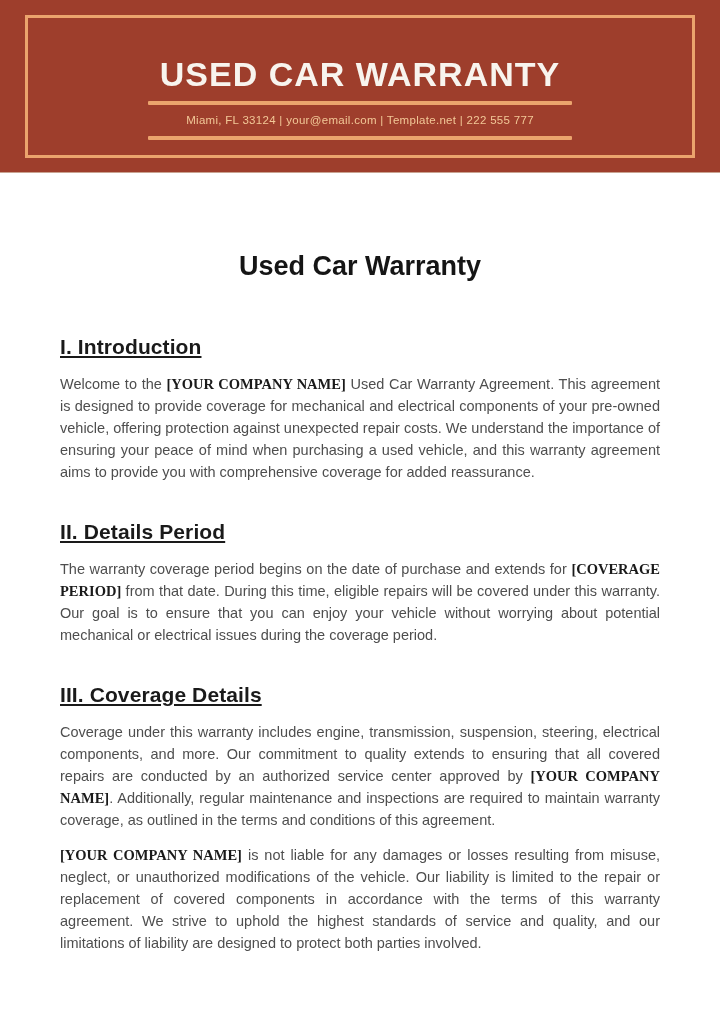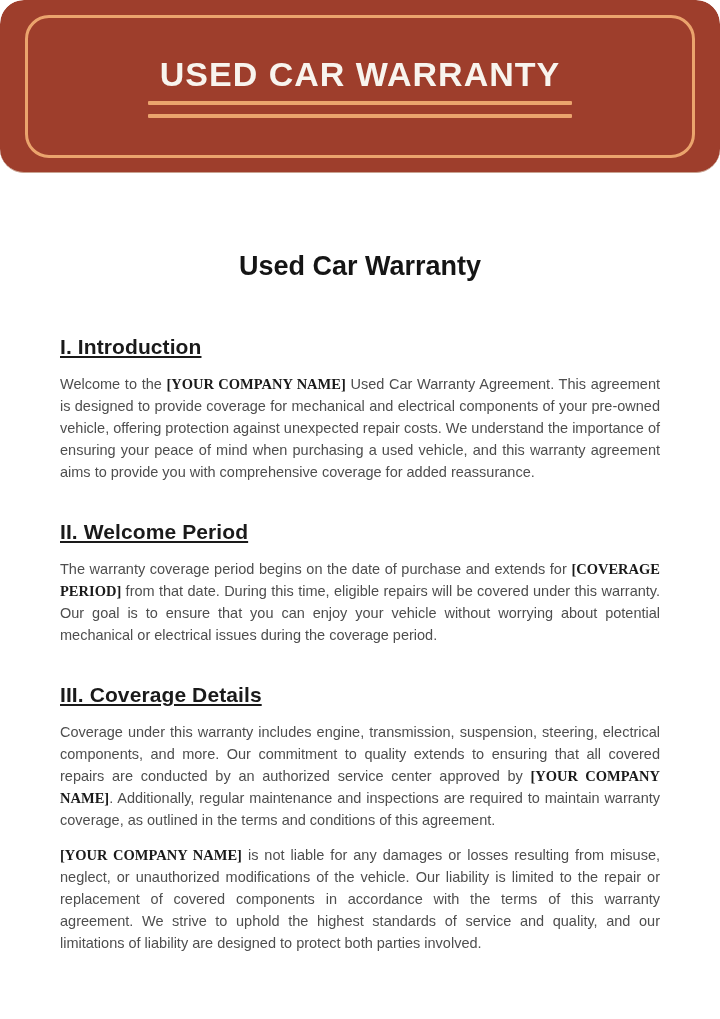--- a/index.html
+++ b/index.html
@@ -1,15 +1,15 @@
 <!DOCTYPE html>
 <html style="--banner-bg: #9E3E2C; --accent: #EBA46D;"><head>
 <meta charset="utf-8">
 <style>
-  * { margin: 0; padding: 0; box-sizing: border-box; border-radius: 24px; }
+  * { margin: 0; padding: 0; box-sizing: border-box; }
   html, body { background: #ffffff; }
   body {
     width: 720px;
     height: 1019px;
     overflow: hidden;
     font-family: "Liberation Sans", sans-serif;
     position: relative;
   }
 
   
@@ -95,35 +95,36 @@
   .section:first-of-type .section-heading { margin-top: 51px; }
 </style>
 </head>
 <body>
 
 <header class="banner">
   <div class="banner-frame"></div>
   <div class="banner-inner">
     <div class="banner-title">USED CAR WARRANTY</div>
     <div class="banner-rule banner-rule-top"></div>
+    <div class="banner-contact">Miami, FL 33124 | your@email.com | Template.net | 222 555 777</div>
     <div class="banner-rule banner-rule-bottom"></div>
   </div>
 </header>
 
 <main class="doc">
   <h1 class="doc-title">Used Car Warranty</h1>
 
   <div id="sections">
   <section class="section">
     <h2 class="section-heading">I. Introduction</h2>
     <p class="section-para"><span>Welcome to the </span><strong>[YOUR COMPANY NAME]</strong><span> Used Car Warranty Agreement. This agreement is designed to provide coverage for mechanical and electrical components of your pre-owned vehicle, offering protection against unexpected repair costs. We understand the importance of ensuring your peace of mind when purchasing a used vehicle, and this warranty agreement aims to provide you with comprehensive coverage for added reassurance.</span></p>
   </section>
 
   <section class="section">
-    <h2 class="section-heading">II. Welcome Period</h2>
+    <h2 class="section-heading">II. Details Period</h2>
     <p class="section-para"><span>The warranty coverage period begins on the date of purchase and extends for </span><strong>[COVERAGE PERIOD]</strong><span> from that date. During this time, eligible repairs will be covered under this warranty. Our goal is to ensure that you can enjoy your vehicle without worrying about potential mechanical or electrical issues during the coverage period.</span></p>
   </section>
 
   <section class="section">
     <h2 class="section-heading">III. Coverage Details</h2>
     <p class="section-para"><span>Coverage under this warranty includes engine, transmission, suspension, steering, electrical components, and more. Our commitment to quality extends to ensuring that all covered repairs are conducted by an authorized service center approved by </span><strong>[YOUR COMPANY NAME]</strong><span>. Additionally, regular maintenance and inspections are required to maintain warranty coverage, as outlined in the terms and conditions of this agreement.</span></p>
   </section>
 
   <section class="section">
     <p class="section-para"><strong>[YOUR COMPANY NAME]</strong><span> is not liable for any damages or losses resulting from misuse, neglect, or unauthorized modifications of the vehicle. Our liability is limited to the repair or replacement of covered components in accordance with the terms of this warranty agreement. We strive to uphold the highest standards of service and quality, and our limitations of liability are designed to protect both parties involved.</span></p>

